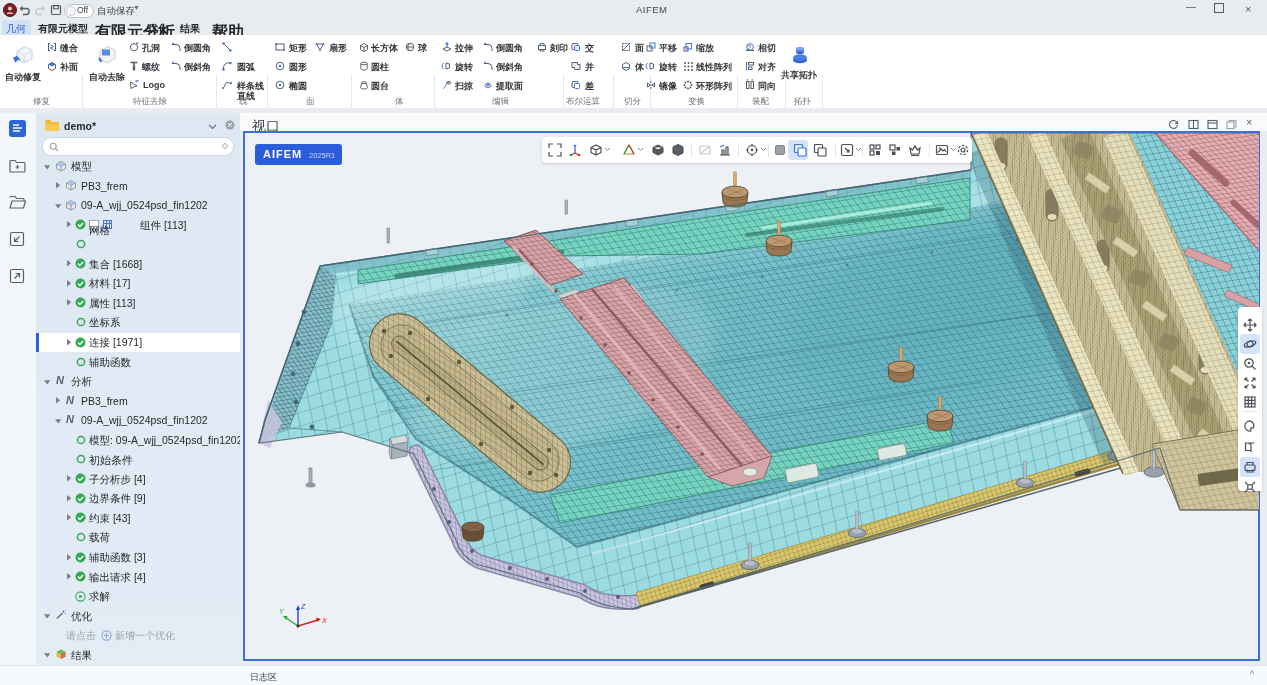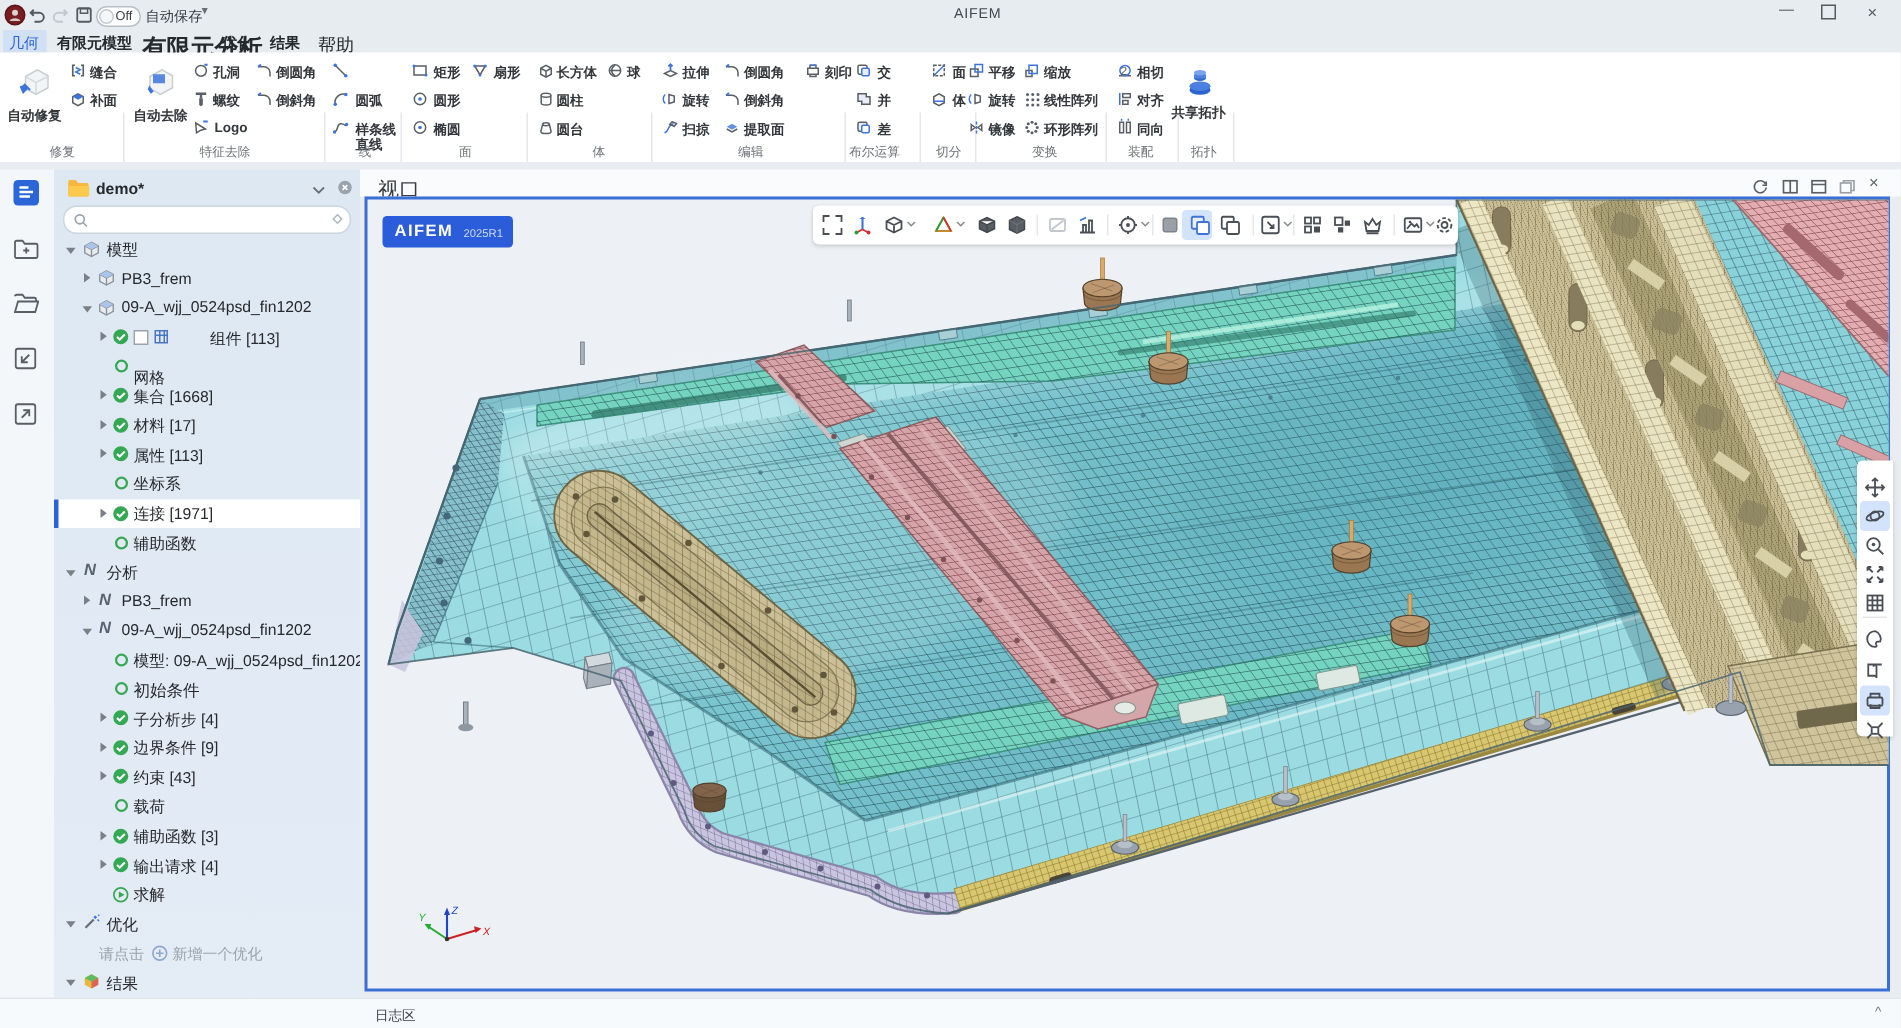--- a/index.html
+++ b/index.html
@@ -42,21 +42,21 @@
   <div class="abs" style="left:1245px;top:3px;font-size:11px;color:#55595e;">×</div>
 </div>
 
 <div class="abs" style="left:0;top:20px;width:1267px;height:15px;background:#e7ecf1;">
   <div class="abs" style="left:2px;top:0px;width:29px;height:15px;background:#d2e0f6;"></div>
   <div class="abs" style="left:6px;top:2px;font-size:10px;color:#2a62d9;">几何</div>
   <div class="abs" style="left:38px;top:2px;font-size:10px;color:#26292d;font-weight:bold;">有限元模型</div>
   <div class="abs" style="left:95px;top:2px;font-size:16px;color:#26292d;font-weight:bold;">有限元分析</div>
   <div class="abs" style="left:148px;top:2px;font-size:10px;color:#26292d;font-weight:bold;">优化</div>
   <div class="abs" style="left:180px;top:2px;font-size:10px;color:#26292d;font-weight:bold;">结果</div>
-  <div class="abs" style="left:212px;top:2px;font-size:12px;color:#26292d;font-weight:normal;">帮助</div>
+  <div class="abs" style="left:212px;top:2px;font-size:16px;color:#26292d;font-weight:bold;">帮助</div>
 </div>
 
 <svg width="0" height="0" style="position:absolute">
 <defs>
 <g id="k-box" fill="none" stroke="#5a5f66" stroke-width="1">
         <path d="M2.5 4.5 6 2.5l3.5 2v4L6 10.5l-3.5-2z"></path>
         <path d="M2.5 4.5 6 6.5l3.5-2M6 6.5V10.5"></path>
       </g>
 <g id="k-cyl" fill="none" stroke="#5a5f66" stroke-width="1">
         <ellipse cx="6" cy="3.5" rx="3.2" ry="1.3"></ellipse>
@@ -552,21 +552,21 @@
       <use href="#t-chk"></use>
     </svg>
   <div class="abs" style="left:53px;top:107.2px;width:8px;height:8px;border:1px solid #9aa2ab;background:#fff;"></div>
   <svg class="ic" style="left:66px;top:106.2px" width="11" height="11">
       <use href="#t-grid"></use>
     </svg>
   <div class="abs" style="left:80px;top:105.7px;font-size:10.5px;color:#26292d;margin-left:24px;">组件 [113]</div>
   <svg class="ic" style="left:40px;top:126.2px" width="10" height="10">
       <use href="#t-o"></use>
     </svg>
-  <div class="abs" style="left:53px;top:132px;font-size:10.5px;color:#26292d;">网格</div>
+  <div class="abs" style="left:53px;top:111px;font-size:10.5px;color:#26292d;">网格</div>
   <svg class="ic" style="left:30px;top:147.2px" width="6" height="7">
       <use href="#t-ar"></use>
     </svg>
   <svg class="ic" style="left:39px;top:145.2px" width="11" height="11">
       <use href="#t-chk"></use>
     </svg>
   <div class="abs" style="left:53px;top:144.7px;font-size:10.5px;color:#26292d;">集合 [1668]</div>
   <svg class="ic" style="left:30px;top:166.8px" width="6" height="7">
       <use href="#t-ar"></use>
     </svg>

